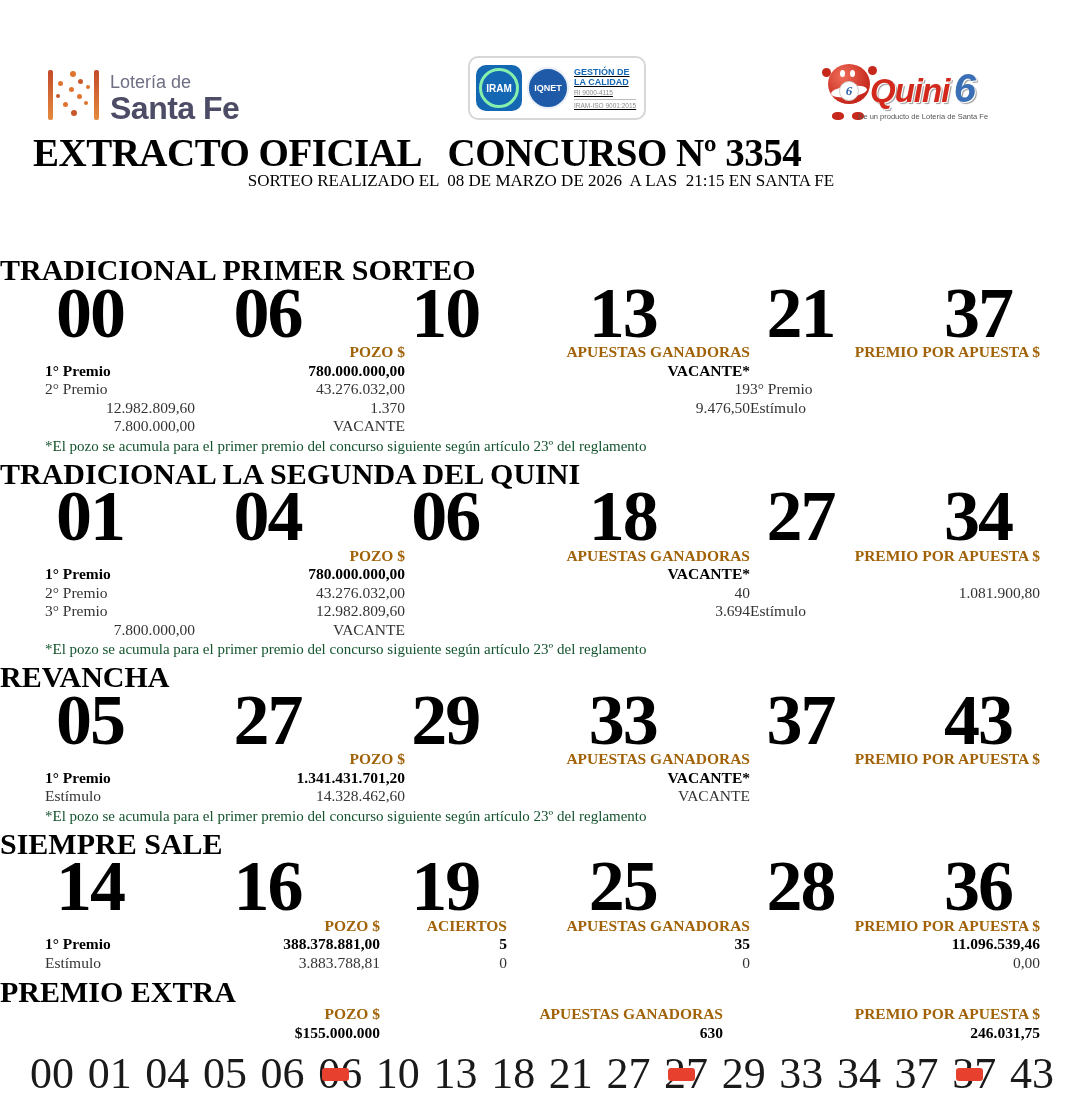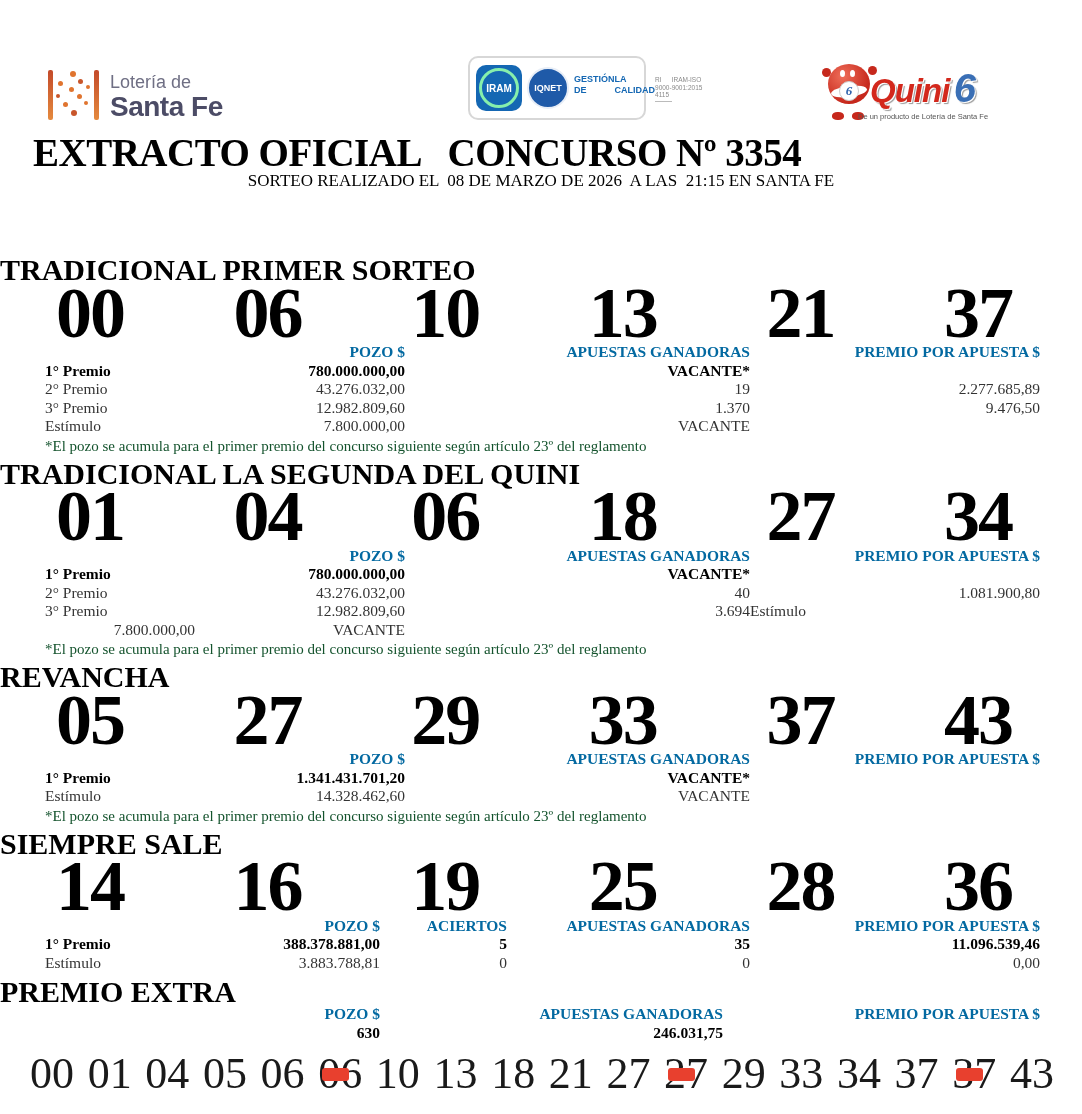--- a/index.html
+++ b/index.html
@@ -21,34 +21,34 @@
   .sf-dots i:nth-child(3){left:22px;top:9px;width:5px;height:5px;background:#c8562b;}
   .sf-dots i:nth-child(4){left:13px;top:17px;width:5px;height:5px;}
   .sf-dots i:nth-child(5){left:30px;top:15px;width:4px;height:4px;}
   .sf-dots i:nth-child(6){left:0px;top:24px;width:4px;height:4px;background:#c8562b;}
   .sf-dots i:nth-child(7){left:21px;top:24px;width:5px;height:5px;}
   .sf-dots i:nth-child(8){left:7px;top:32px;width:5px;height:5px;}
   .sf-dots i:nth-child(9){left:28px;top:31px;width:4px;height:4px;}
   .sf-dots i:nth-child(10){left:15px;top:40px;width:6px;height:6px;background:#c8562b;}
   .sf-text{position:absolute;left:62px;top:7px;font-family:"Liberation Sans",sans-serif;line-height:1.05;}
   .sf-l1{font-size:18px;color:#6f6f84;}
-  .sf-l2{font-size:28px;font-weight:bold;color:#4c4c66;letter-spacing:-0.5px;}
+  .sf-l2{font-size:32px;font-weight:bold;color:#4c4c66;letter-spacing:-0.5px;}
 
   .badge{position:absolute;left:468px;top:56px;width:178px;height:64px;background:#fff;
     border:2px solid #d7d7d7;border-radius:10px;box-sizing:border-box;
     display:flex;align-items:center;gap:5px;padding:0 6px;}
   .iram-sq{width:46px;height:46px;background:#1467b3;border-radius:10px;flex:0 0 auto;
     display:flex;align-items:center;justify-content:center;}
   .iram-ring{width:34px;height:34px;border:3px solid #86efac;border-radius:50%;
     display:flex;align-items:center;justify-content:center;}
   .iram-ring span{color:#fff;font-weight:bold;font-size:10px;font-family:"Liberation Sans",sans-serif;}
   .iqnet{width:42px;height:42px;background:#1f5aa8;border-radius:50%;flex:0 0 auto;
     display:flex;align-items:center;justify-content:center;color:#fff;font-size:9px;
     font-weight:bold;font-family:"Liberation Sans",sans-serif;border:2px solid #e8eef7;box-sizing:border-box;}
-  .badge-txt{display:flex;font-family:"Liberation Sans",sans-serif;line-height:1.15;}
+  .badge-txt{display:flex;flex-direction:column;font-family:"Liberation Sans",sans-serif;line-height:1.15;text-decoration:underline;}
   .bt-blue{color:#1467b3;font-weight:bold;font-size:9px;}
   .bt-gray{color:#8a8a8a;font-size:6.5px;margin-top:2px;}
   .bt-gray.rule{border-bottom:1px solid #bbb;padding-bottom:2px;}
 
   .quini{position:absolute;left:822px;top:48px;width:200px;height:80px;}
   .mascot{position:absolute;left:0;top:2px;width:56px;height:70px;}
   .m-body{position:absolute;left:6px;top:14px;width:42px;height:40px;border-radius:50%;
     background:radial-gradient(circle at 35% 30%,#ef6e5a,#c6281c 70%);}
   .m-eye{position:absolute;top:20px;width:5px;height:7px;background:#fff;border-radius:50%;}
   .m-eye.l{left:18px;}.m-eye.r{left:28px;}
@@ -80,21 +80,21 @@
   .section-title{font-size:30px;font-weight:bold;line-height:27px;letter-spacing:0;}
   .numbers-row{display:flex;justify-content:space-between;align-items:center;
     margin:1px 70px 2px 56px;height:57px;}
   .big-num{font-size:72px;font-weight:bold;line-height:56px;letter-spacing:-2px;}
   .grid{margin-left:45px;width:995px;display:grid;font-size:15.5px;line-height:18.5px;}
   .grid.t3{grid-template-columns:150px 210px 345px 290px;}
   .grid.t4{grid-template-columns:150px 185px 127px 243px 290px;}
   .grid.extra{grid-template-columns:335px 343px 317px;}
   .cell{text-align:right;color:#333;}
   .cell.lab{text-align:left;}
-  .cell.hd{font-weight:bold;color:#0369a1;}
+  .cell.hd{font-weight:bold;color:#a16207;}
   .cell.b{font-weight:bold;color:#000;}
   .footnote{margin:1px 0 4px 45px;font-size:15px;line-height:19px;color:#14532d;}
   .section.extra-top{margin-top:6px;}
 
   
   .bottom-row{display:flex;justify-content:space-between;margin:8px 28px 0 30px;}
   .bottom-num{position:relative;font-size:44px;line-height:48px;color:#1a1a1a;}
   .red-mark{position:absolute;left:4px;top:18px;width:27px;height:13px;
     background:#e8402e;border-radius:3px;}
 </style>
@@ -175,21 +175,20 @@
           <div class="cell hd">POZO $</div>
           <div class="cell hd">APUESTAS GANADORAS</div>
           <div class="cell hd">PREMIO POR APUESTA $</div>
           <div class="cell lab b">1° Premio</div>
           <div class="cell b">780.000.000,00</div>
           <div class="cell b">VACANTE*</div>
           <div class="cell b"></div>
           <div class="cell lab">2° Premio</div>
           <div class="cell">43.276.032,00</div>
           <div class="cell">19</div>
-          <div class="cell">2.277.685,89</div>
           <div class="cell lab">3° Premio</div>
           <div class="cell">12.982.809,60</div>
           <div class="cell">1.370</div>
           <div class="cell">9.476,50</div>
           <div class="cell lab">Estímulo</div>
           <div class="cell">7.800.000,00</div>
           <div class="cell">VACANTE</div>
           <div class="cell"></div>
         </div>
         <div class="footnote">*El pozo se acumula para el primer premio del concurso siguiente según artículo 23º del reglamento</div>
@@ -280,20 +279,21 @@
           <div class="cell">0</div>
           <div class="cell">0,00</div>
         </div>
       </div>
       <div class="section extra-top">
         <div class="section-title">PREMIO EXTRA</div>
         <div class="grid extra">
           <div class="cell hd">POZO $</div>
           <div class="cell hd">APUESTAS GANADORAS</div>
           <div class="cell hd">PREMIO POR APUESTA $</div>
+          <div class="cell b">$155.000.000</div>
           <div class="cell b">630</div>
           <div class="cell b">246.031,75</div>
         </div>
       </div>
     </div>
   <div id="bottom-row" class="bottom-row">
       <span class="bottom-num">00</span>
       <span class="bottom-num">01</span>
       <span class="bottom-num">04</span>
       <span class="bottom-num">05</span>

